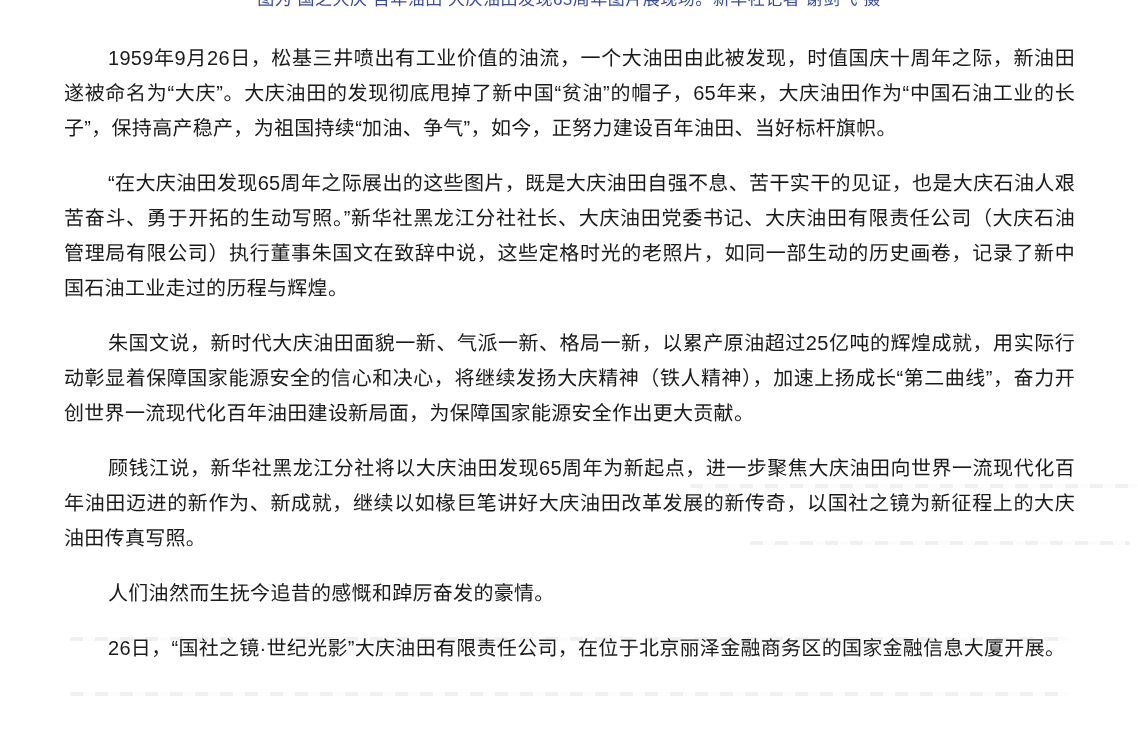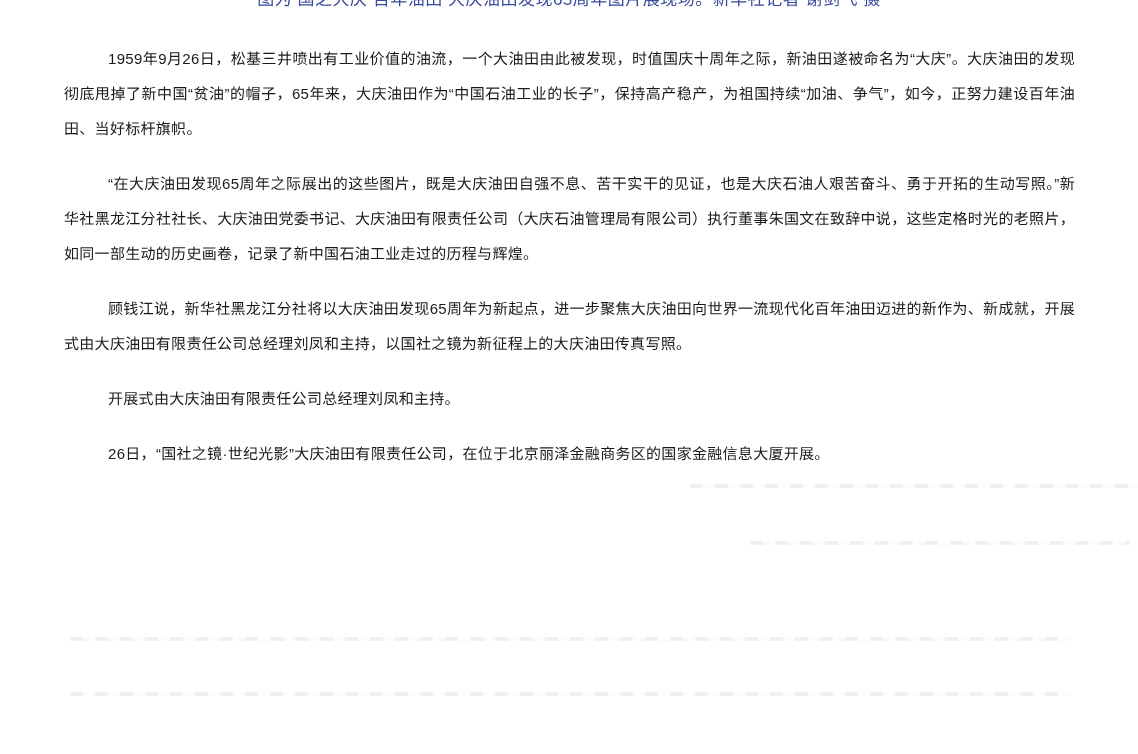--- a/index.html
+++ b/index.html
@@ -30,21 +30,21 @@
   }
   .article {
     position: absolute;
     top: 41px;
     left: 64px;
     width: 1011px;
     color: #1a1a1a;
   }
   .article p {
     margin: 0 0 20px 0;
-    font-size: 15px;
+    font-size: 20px;
     line-height: 35px;
     text-align: justify;
     text-align-last: left;
     text-indent: 44px;
     letter-spacing: 0.3px;
   }
   
   .faded {
     opacity: 0.16;
   }
@@ -69,25 +69,26 @@
 
 <div class="page">
 
   <div class="caption">图为 国之大庆 百年油田 大庆油田发现65周年图片展现场。新华社记者 谢剑飞 摄</div>
 
   <div class="article">
     <p>1959年9月26日，松基三井喷出有工业价值的油流，一个大油田由此被发现，时值国庆十周年之际，新油田遂被命名为“大庆”。大庆油田的发现彻底甩掉了新中国“贫油”的帽子，65年来，大庆油田作为“中国石油工业的长子”，保持高产稳产，为祖国持续“加油、争气”，如今，正努力建设百年油田、当好标杆旗帜。</p>
 
     <p>“在大庆油田发现65周年之际展出的这些图片，既是大庆油田自强不息、苦干实干的见证，也是大庆石油人艰苦奋斗、勇于开拓的生动写照。”新华社黑龙江分社社长、大庆油田党委书记、大庆油田有限责任公司（大庆石油管理局有限公司）执行董事朱国文在致辞中说，这些定格时光的老照片，如同一部生动的历史画卷，记录了新中国石油工业走过的历程与辉煌。</p>
 
+    <p>朱国文说，新时代大庆油田面貌一新、气派一新、格局一新，以累产原油超过25亿吨的辉煌成就，用实际行动彰显着保障国家能源安全的信心和决心，将继续发扬大庆精神（铁人精神），加速上扬成长“第二曲线”，奋力开创世界一流现代化百年油田建设新局面，为保障国家能源安全作出更大贡献。</p>
 
 
-    <p>顾钱江说，新华社黑龙江分社将以大庆油田发现65周年为新起点，进一步聚焦大庆油田向世界一流现代化百年油田迈进的新作为、新成就，开展式由大庆油田有限责任公司总经理刘凤和主持，以国社之镜为新征程上的大庆油田传真写照。</p>
+    <p>顾钱江说，新华社黑龙江分社将以大庆油田发现65周年为新起点，进一步聚焦大庆油田向世界一流现代化百年油田迈进的新作为、新成就，继续以如椽巨笔讲好大庆油田改革发展的新传奇，以国社之镜为新征程上的大庆油田传真写照。</p>
 
-    <p>开展式由大庆油田有限责任公司总经理刘凤和主持。</p>
+    <p>人们油然而生抚今追昔的感慨和踔厉奋发的豪情。</p>
 
     <p>26日，“国社之镜·世纪光影”大庆油田有限责任公司，在位于北京丽泽金融商务区的国家金融信息大厦开展。</p>
   </div>
 
   <div class="streak streak-1"></div>
   <div class="streak streak-2"></div>
   <div class="streak streak-3"></div>
   <div class="streak streak-4"></div>
 
 </div>

